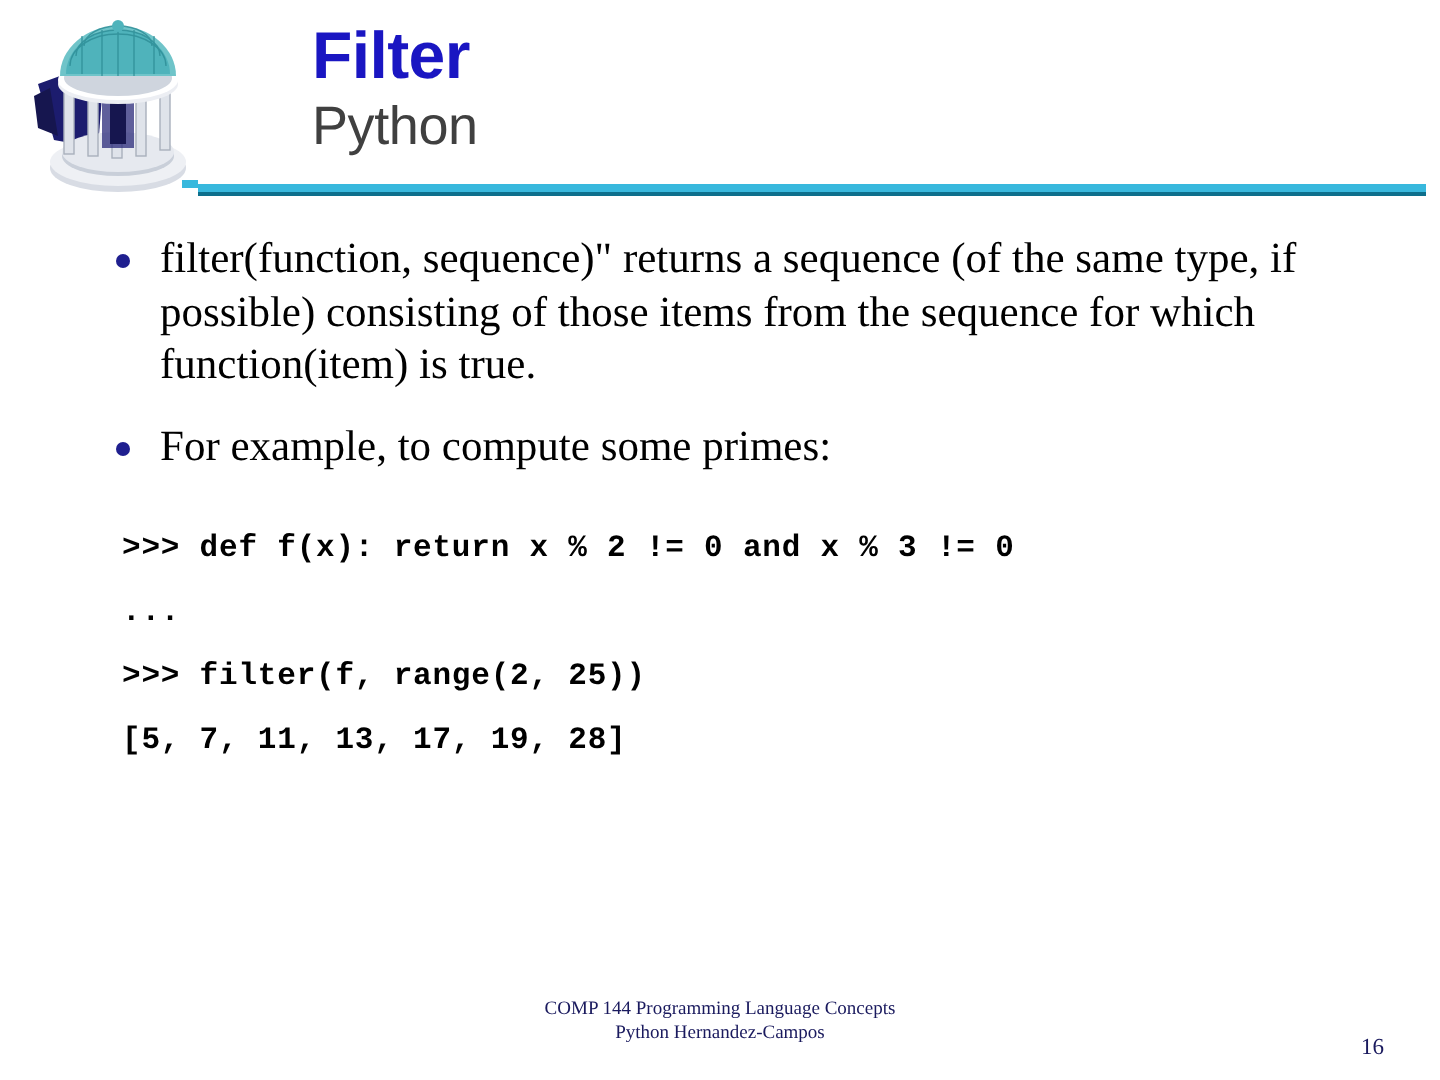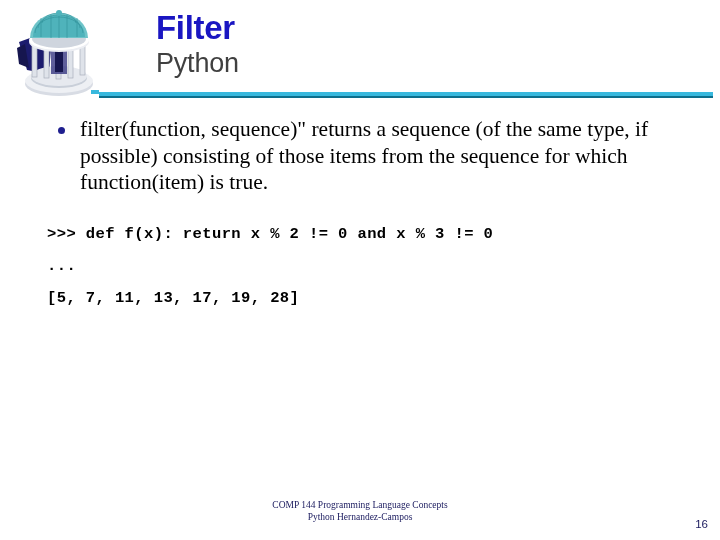--- a/index.html
+++ b/index.html
@@ -119,21 +119,21 @@
     font-family: "Liberation Serif", serif;
     font-size: 21.5px;
     line-height: 26.5px;
     color: #000000;
     max-width: 616px;
   }
 
   
   #code-block {
     margin-top: 22px;
-    padding-left: 47px;
+    padding-left: 61px;
   }
   .code-line {
     font-family: "Liberation Mono", monospace;
     font-weight: bold;
     font-size: 15.5px;
     line-height: 32px;
     color: #000000;
     white-space: pre;
     letter-spacing: 0.4px;
   }
@@ -148,23 +148,23 @@
   }
   .footer-line {
     font-family: "Liberation Serif", serif;
     font-size: 9.5px;
     line-height: 11.5px;
     color: #1a1a5e;
   }
 
   #page-number {
     position: absolute;
-    right: 12px;
+    right: 28px;
     top: 518px;
-    font-family: Liberation Sans, sans-serif;
+    font-family: Liberation Serif, serif;
     font-size: 11.5px;
     color: #1a1a5e;
     text-align: right;
   }
 </style>
 </head>
 <body>
 
 <div id="slide">
 
@@ -229,24 +229,31 @@
 
   <div id="body-content">
 
     <div class="bullet-row">
       <div class="bullet-marker">
         <span class="dot"></span>
       </div>
       <div class="bullet-text">filter(function, sequence)" returns a sequence (of the same type, if possible) consisting of those items from the sequence for which function(item) is true.</div>
     </div>
 
+    <div class="bullet-row">
+      <div class="bullet-marker">
+        <span class="dot"></span>
+      </div>
+      <div class="bullet-text">For example, to compute some primes:</div>
+    </div>
 
     <div id="code-block">
       <div class="code-line">&gt;&gt;&gt; def f(x): return x % 2 != 0 and x % 3 != 0</div>
       <div class="code-line">...</div>
+      <div class="code-line">&gt;&gt;&gt; filter(f, range(2, 25))</div>
       <div class="code-line">[5, 7, 11, 13, 17, 19, 28]</div>
     </div>
   </div>
 
   <div id="footer">
     <div class="footer-line">COMP 144 Programming Language Concepts</div>
     <div class="footer-line">Python Hernandez-Campos</div>
   </div>
 
   <div id="page-number">16</div>

